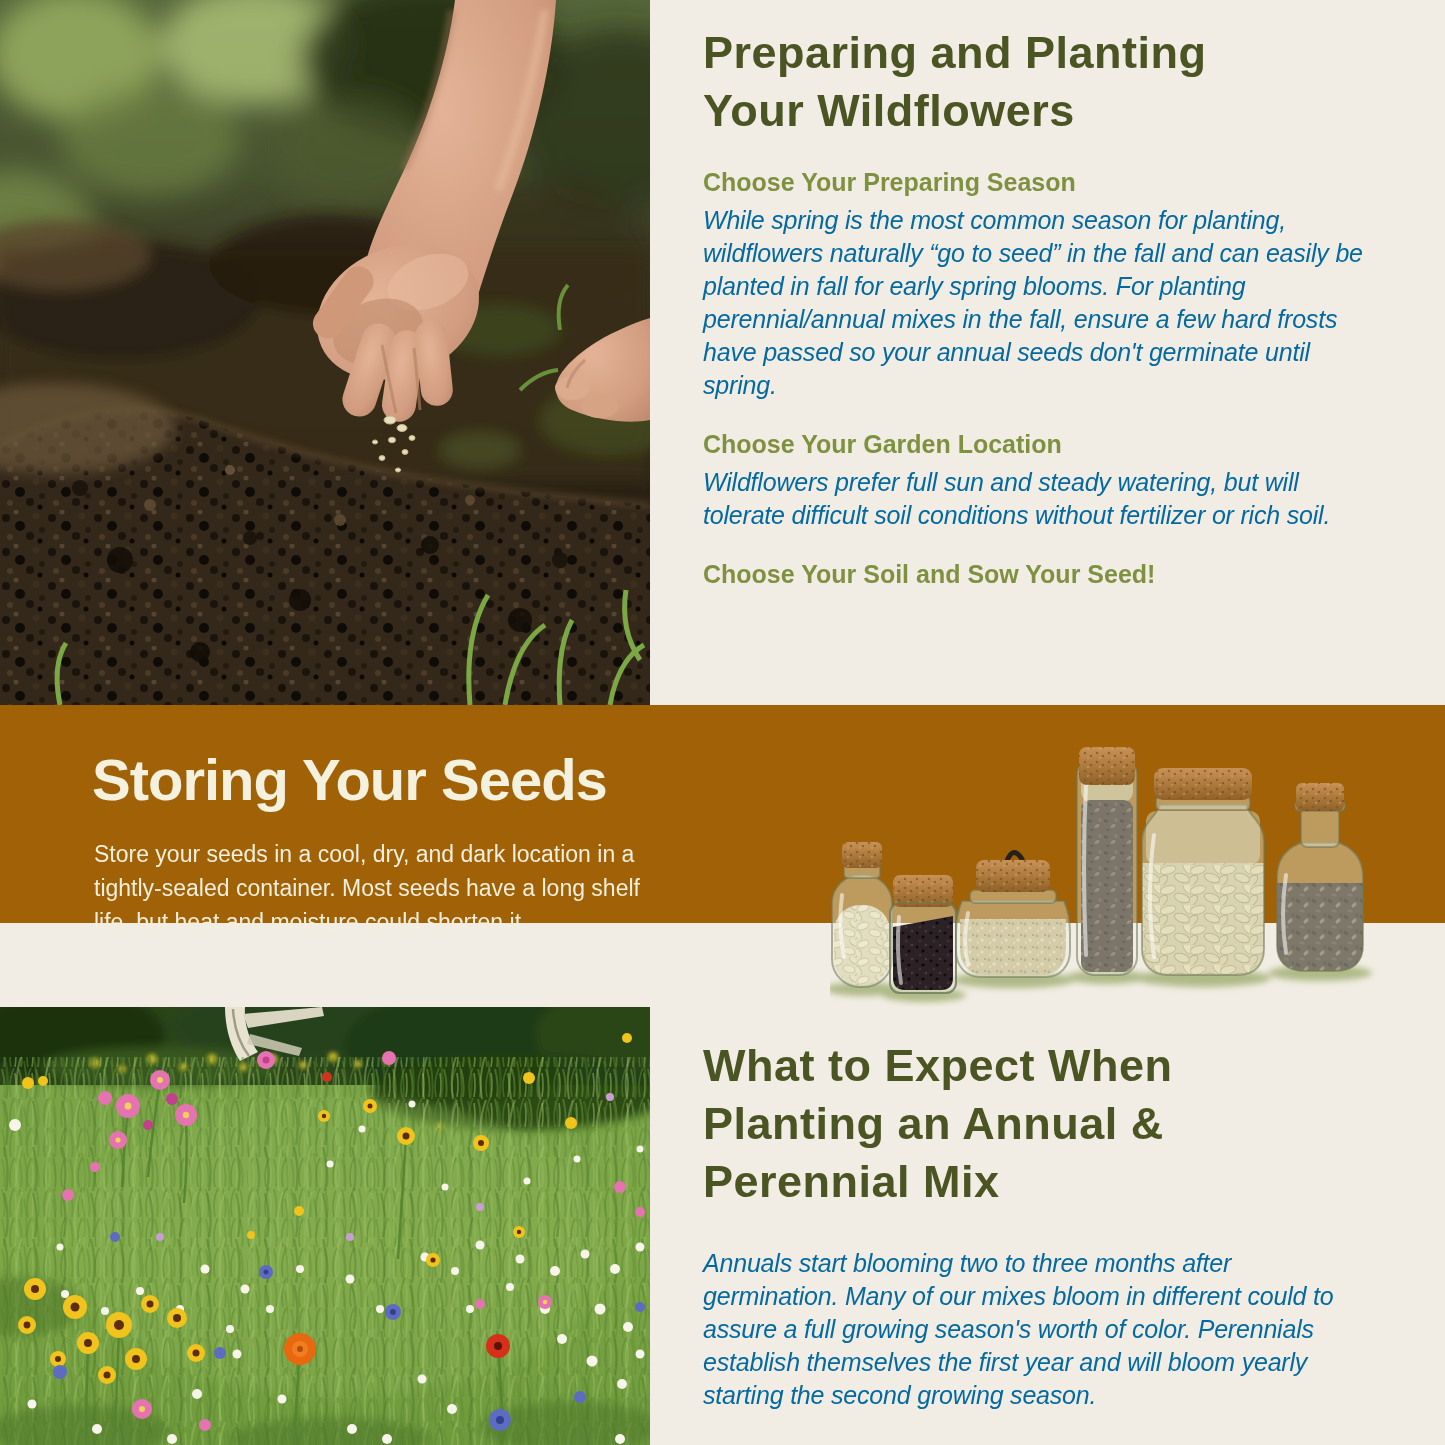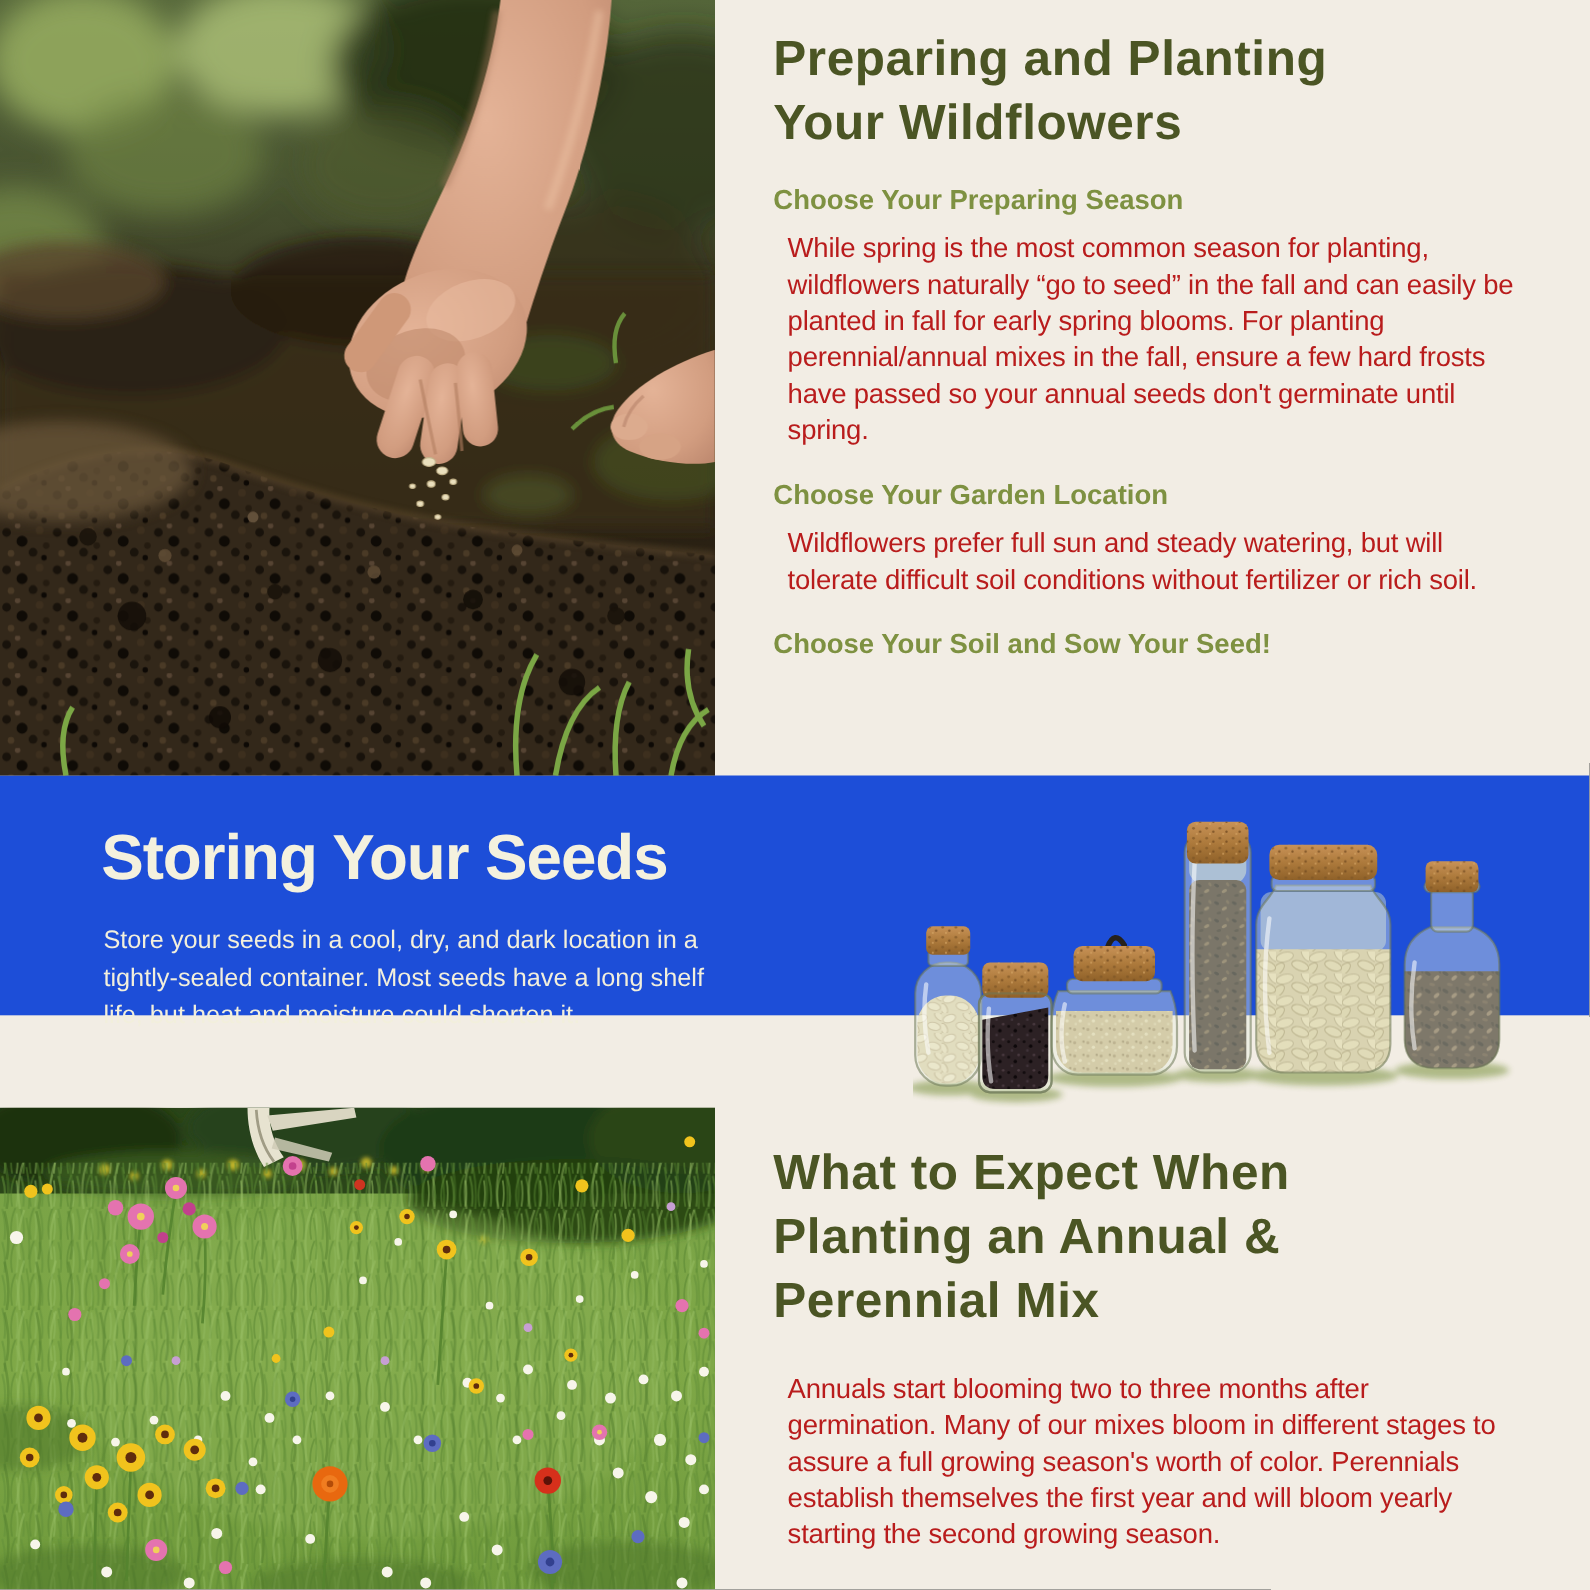--- a/index.html
+++ b/index.html
@@ -1,34 +1,34 @@
 <!DOCTYPE html>
 <html><head>
 <meta charset="utf-8">
 <style>
   html,body{margin:0;padding:0;background:#666;}
   .canvas{position:relative;width:1445px;height:1445px;margin:0 auto;background:#f2ede4;
           font-family:"Liberation Sans",sans-serif;overflow:hidden;}
   .photo{position:absolute;display:block;}
   #soil-photo{left:0;top:0;width:650px;height:705px;}
   #meadow-photo{left:0;top:1007px;width:650px;height:438px;}
-  .band{position:absolute;left:0;top:705px;width:1445px;height:218px;background:#1d4ed8;}
+  .band{position:absolute;left:0;top:705px;width:1445px;height:218px;background:#a16207;}
   .band-jars{position:absolute;right:0;top:0;width:615px;height:302px;}
   .band-copy{position:absolute;left:92px;top:44px;}
   .band-title{margin:0;font-size:58px;line-height:62px;font-weight:bold;letter-spacing:-1px;color:#f4f1de;}
   .band-body{margin:26px 0 0 2px;font-size:23px;line-height:34px;color:#f2efdc;white-space:pre-line;}
   .col{position:absolute;left:703px;width:710px;}
   .col-top{top:0;height:705px;}
   .col-bottom{top:1007px;height:390px;}
   .big-title{color:#4b5524;font-size:45px;line-height:58px;font-weight:bold;letter-spacing:.5px;
              margin:0;white-space:pre-line;}
   .col-top .big-title{padding-top:24px;}
   .col-bottom .big-title{padding-top:30px;}
   .sub-head{color:#7e9141;font-size:25px;line-height:30px;font-weight:bold;margin:27px 0 7px;}
-  .body-text{color:#b91c1c;font-size:25px;line-height:33px;margin:13px;letter-spacing:-.2px;white-space:pre-line;}
+  .body-text{color:#0369a1;font-size:25px;line-height:33px;margin:0;letter-spacing:-.2px;white-space:pre-line;font-style:italic;}
   .col-bottom .body-text{margin-top:36px;}
   
   .glass{fill:rgba(233,240,224,.40);stroke:rgba(110,120,88,.55);stroke-width:2;}
   .shine{stroke:rgba(255,255,255,.55);stroke-width:4;fill:none;stroke-linecap:round;}
 </style>
 </head>
 <body>
 
 <div class="canvas">
 
@@ -548,19 +548,19 @@
         <circle cx="350" cy="230" r="4"></circle>
       </g>
     </g>
   </svg>
 
   <div class="col col-bottom">
     <h2 class="big-title">What to Expect When
 Planting an Annual &amp;
 Perennial Mix</h2>
     <p class="body-text">Annuals start blooming two to three months after
-germination. Many of our mixes bloom in different stages to
+germination. Many of our mixes bloom in different could to
 assure a full growing season's worth of color. Perennials
 establish themselves the first year and will bloom yearly
 starting the second growing season.</p>
   </div>
 
 </div>
 
 </body></html>

